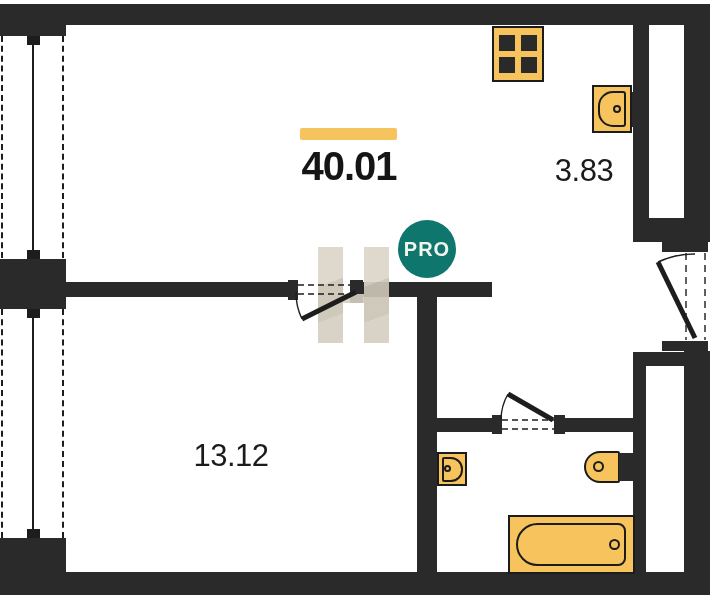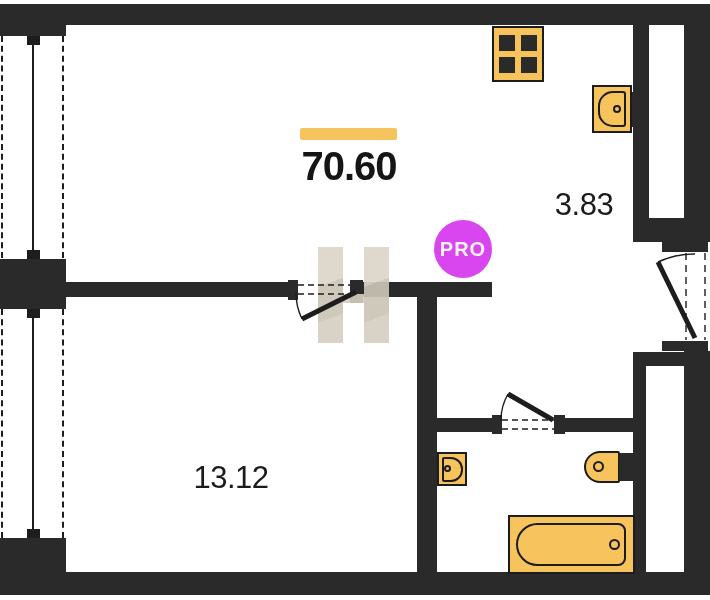--- a/index.html
+++ b/index.html
@@ -5,21 +5,21 @@
   html,body { margin:0; padding:0; background:#ffffff; }
   .plan {
     position:relative; width:710px; height:600px; background:#ffffff;
     overflow:hidden; font-family:"Liberation Sans", sans-serif;
   }
   .wall { position:absolute; background:#2a2a2a; }
 
   
   .area-label {
     position:absolute; transform:translate(-50%,-50%);
-    color:#1b1b1b; font-size:31px; letter-spacing:-0.5px; white-space:nowrap;margin-top:34px;
+    color:#1b1b1b; font-size:31px; letter-spacing:-0.5px; white-space:nowrap;
   }
   .total-label {
     position:absolute; transform:translate(-50%,-50%);
     color:#151515; font-size:40px; font-weight:bold; letter-spacing:-1px; white-space:nowrap;
   }
   .accent-bar {
     position:absolute; left:300px; top:128px; width:97px; height:12px;
     background:#f5c45c; border-radius:2px;
   }
 
@@ -43,23 +43,23 @@
   .wm-bar {
     position:absolute; width:25px; height:96px; top:247px; opacity:0.92;
     background:linear-gradient(160deg, #dcd5c9 0 38%, #cbc4b6 38% 72%, #d6cfc2 72% 100%);
   }
   .wm-cross {
     position:absolute; left:343px; top:294px; width:21px; height:9px;
     background:#d6cfc2; opacity:0.9;
   }
   .pro-badge {
     position:absolute; left:398px; top:220px; width:58px; height:58px;
-    background:#d946ef; border-radius:50%;
+    background:#0f766e; border-radius:50%;
     display:flex; align-items:center; justify-content:center;
-    color:rgba(255,252,243,0.95); font-size:20px; font-weight:bold; letter-spacing:1px;margin-left:36px;
+    color:rgba(255,252,243,0.95); font-size:20px; font-weight:bold; letter-spacing:1px;
   }
 
   svg.overlay { position:absolute; left:0; top:0; pointer-events:none; }
 </style>
 </head>
 <body>
 
 <div class="plan">
 
   <div class="wall" style="left:0;top:4px;width:710px;height:21px;"></div>
@@ -144,22 +144,22 @@
     <path d="M 502 420 H 554 M 502 429 H 554" stroke="#1d1d1d" stroke-width="1.4" stroke-dasharray="6 4" fill="none"></path>
     <path d="M 508 394 A 52 52 0 0 0 501 420" stroke="#1d1d1d" stroke-width="1.4" fill="none"></path>
     <path d="M 508 394 L 553 420" stroke="#1d1d1d" stroke-width="5" fill="none"></path>
 
     <path d="M 686 253 V 340 M 705 253 V 340" stroke="#1d1d1d" stroke-width="1.4" stroke-dasharray="7 5" fill="none"></path>
     <path d="M 658 262 A 84 84 0 0 1 695 254" stroke="#1d1d1d" stroke-width="1.4" fill="none"></path>
     <path d="M 658 262 L 695 338" stroke="#1d1d1d" stroke-width="5" fill="none"></path>
   </svg>
 
   <div class="accent-bar"></div>
-  <div class="total-label" style="left:349px;top:166px;">70.60</div>
+  <div class="total-label" style="left:349px;top:166px;">40.01</div>
 
   <div class="area-label" style="left:584px;top:171px;">3.83</div>
-  <div class="area-label" style="left:231px;top:444px;">13.12</div>
+  <div class="area-label" style="left:231px;top:456px;">13.12</div>
 
   <div class="pro-badge">
     <span>PRO</span>
   </div>
 
 </div>
 
 </body></html>

